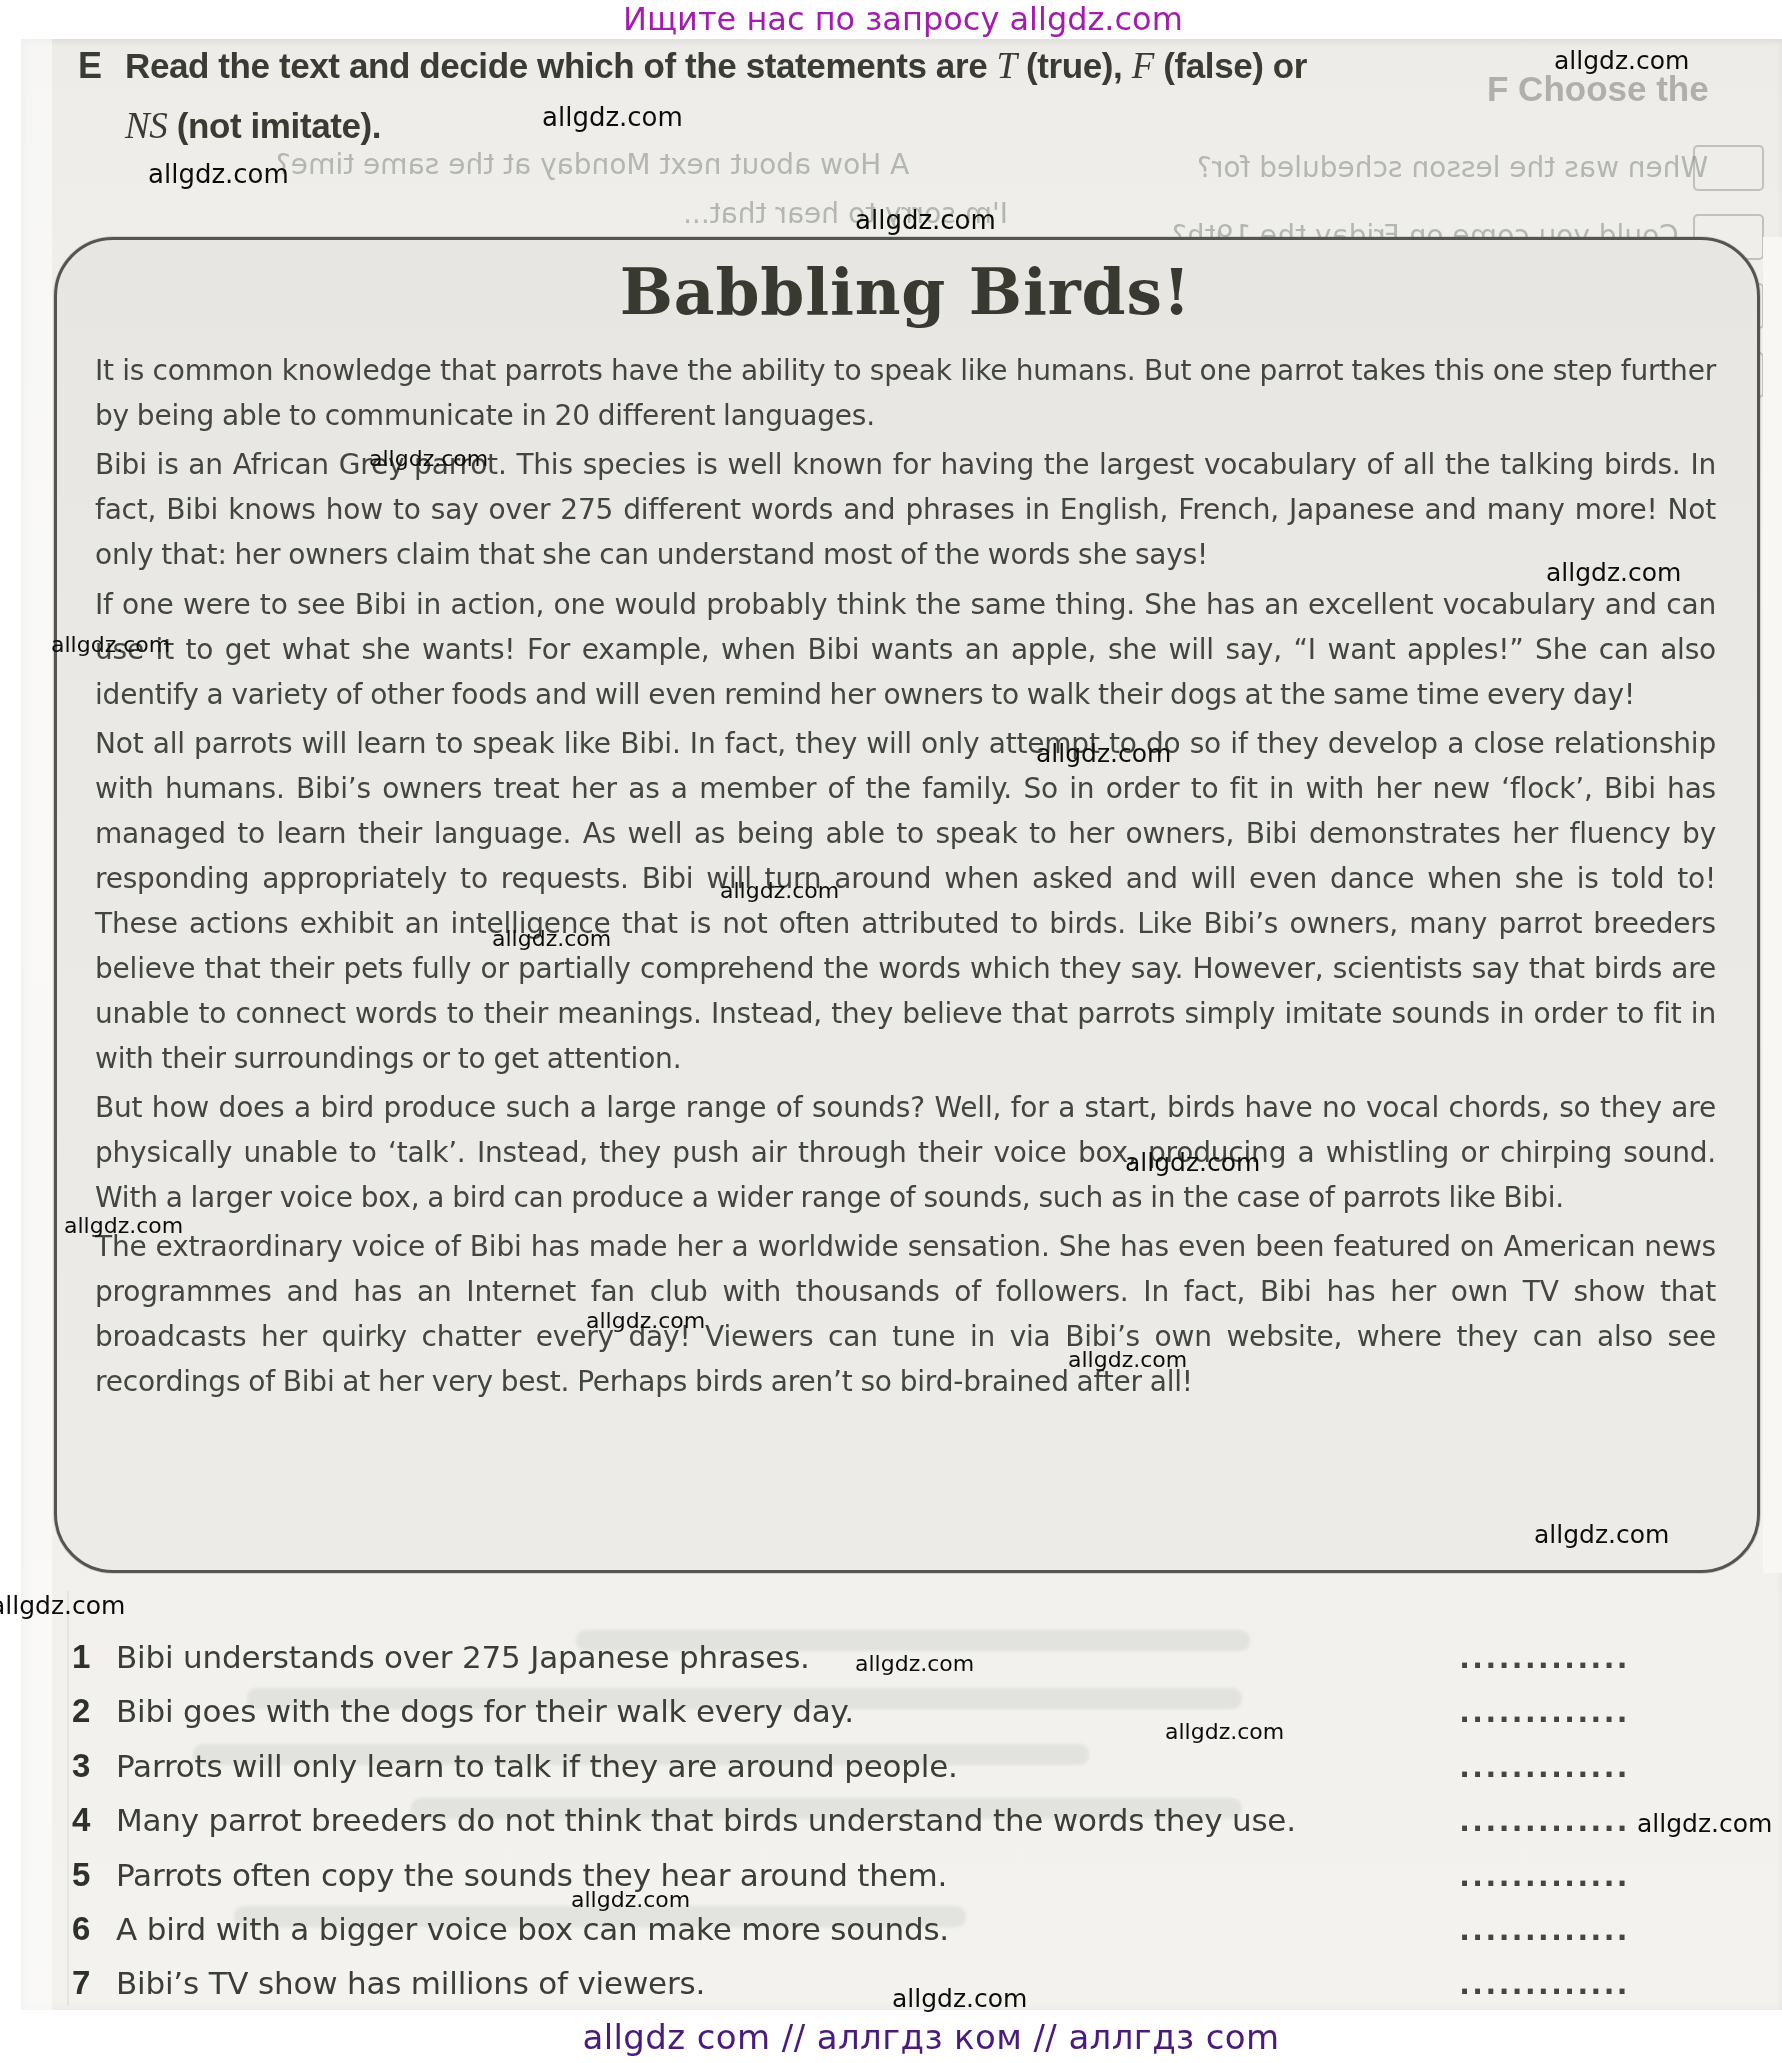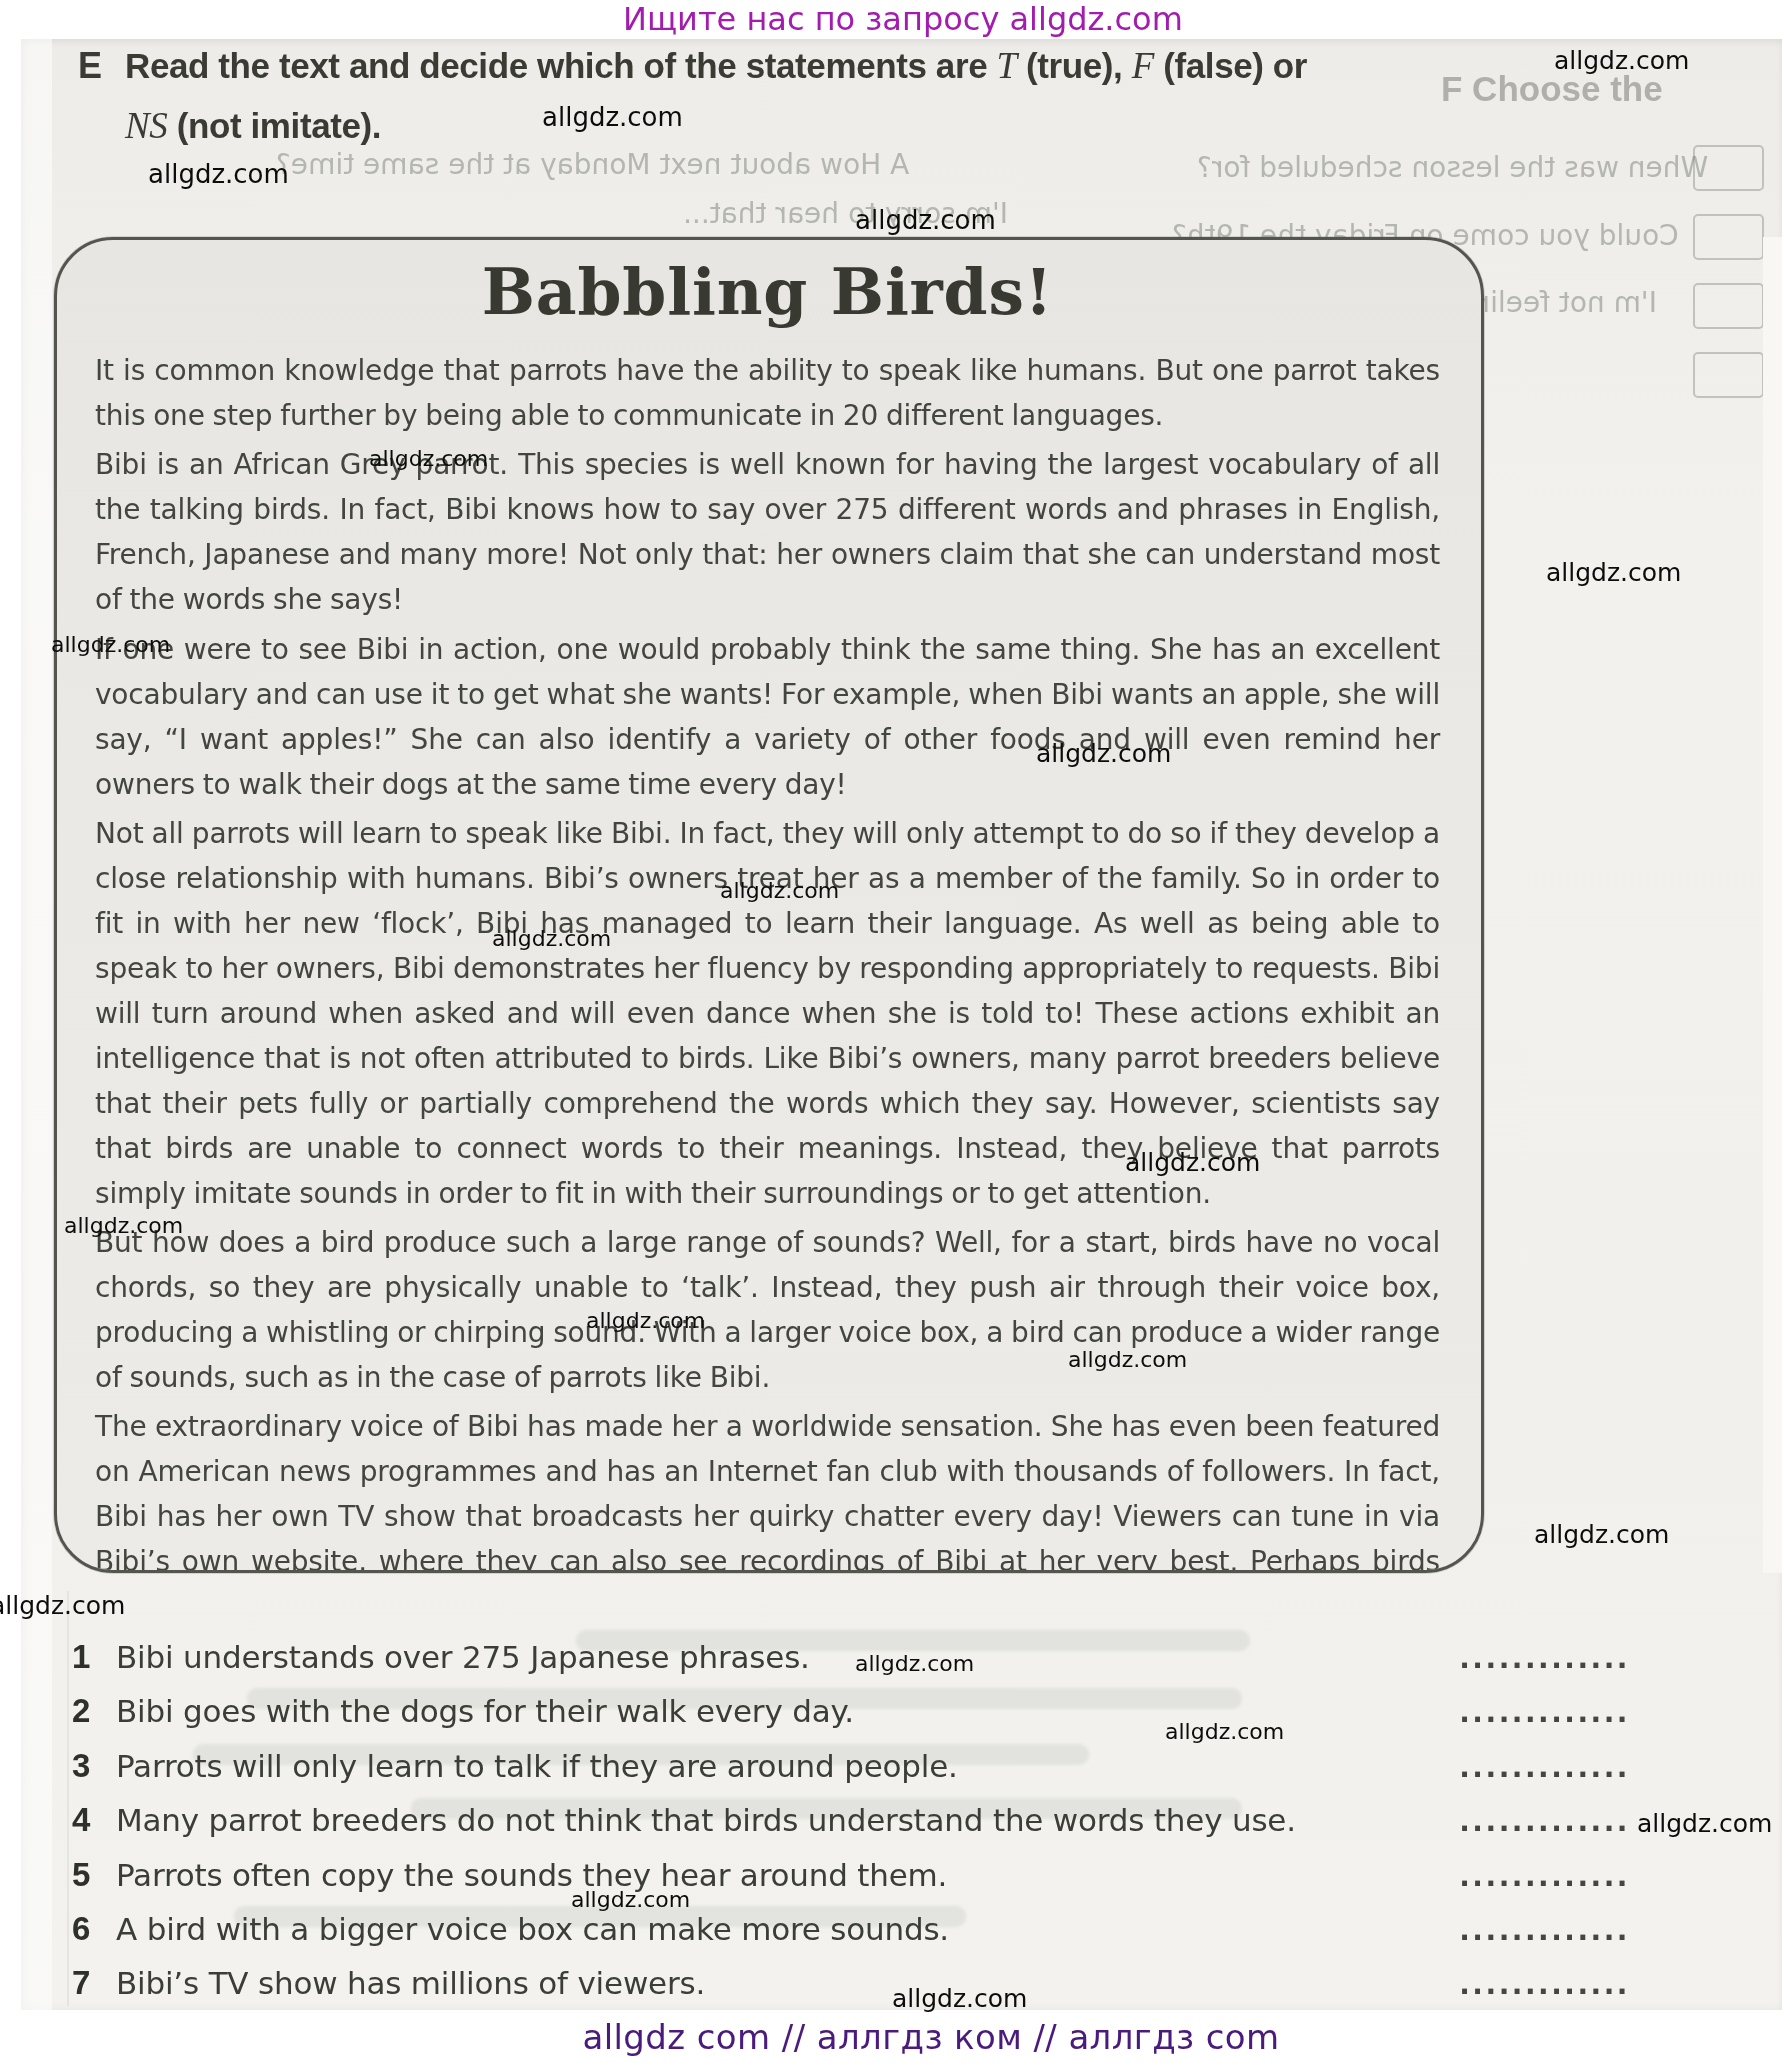--- a/index.html
+++ b/index.html
@@ -24,21 +24,21 @@
     font-size:32px;line-height:39px;white-space:nowrap;
     font-family:"DejaVu Sans", sans-serif;
   }
   .exercise-header{position:absolute;left:78px;top:42px;color:#35372f;}
   .eh-line{white-space:nowrap;font-family:"Liberation Sans", sans-serif;
     font-weight:bold;font-size:35px;line-height:48px;letter-spacing:-0.4px;color:#3a3c34;}
   .eh-letter{display:inline-block;width:47px;font-size:36px;}
   .eh-line2{margin-left:47px;margin-top:11.5px;}
   .serif-it{font-family:"Liberation Serif", serif;font-style:italic;font-weight:400;font-size:37px;}
   .textbox{
-    position:absolute;left:54px;top:237px;width:1430px;height:1336px;
+    position:absolute;left:54px;top:237px;width:1706px;height:1336px;
     box-sizing:border-box;
     border:3.3px solid #54554f;border-radius:59px;
     background:linear-gradient(180deg,#e7e6e2 0%,#eae9e5 40%,#ecebe7 100%);
     padding:18px 41px 8px 38px;
     overflow:hidden;
     box-shadow:0 0 0 0.8px rgba(85,86,80,0.25);
   }
   .box-title{
     text-align:center;margin:0 0 21.4px 0;
     font-family:"DejaVu Serif", serif;font-weight:700;
@@ -73,21 +73,21 @@
     font-family:"DejaVu Sans", sans-serif;
   }
   .wm.small{font-size:22px;}
   
   .ghost-line{
     position:absolute;color:#b3b6b1;font-size:28px;white-space:nowrap;
     transform:scaleX(-1);filter:blur(0.5px);
     font-family:"DejaVu Sans", sans-serif;
   }
   .ghost-choose{
-    position:absolute;left:1441px;top:69px;white-space:nowrap;
+    position:absolute;left:1487px;top:69px;white-space:nowrap;
     font-family:"Liberation Sans", sans-serif;font-weight:bold;font-size:35px;
     color:rgba(75,77,70,0.38);filter:blur(0.4px);
   }
   .ghost-bar{
     position:absolute;background:rgba(125,128,120,0.13);
     border-radius:10px;filter:blur(1.6px);
   }
   .ghost-sq{
     position:absolute;width:71px;height:46px;box-sizing:border-box;
     border:2.5px solid rgba(125,127,120,0.40);border-radius:5px;

